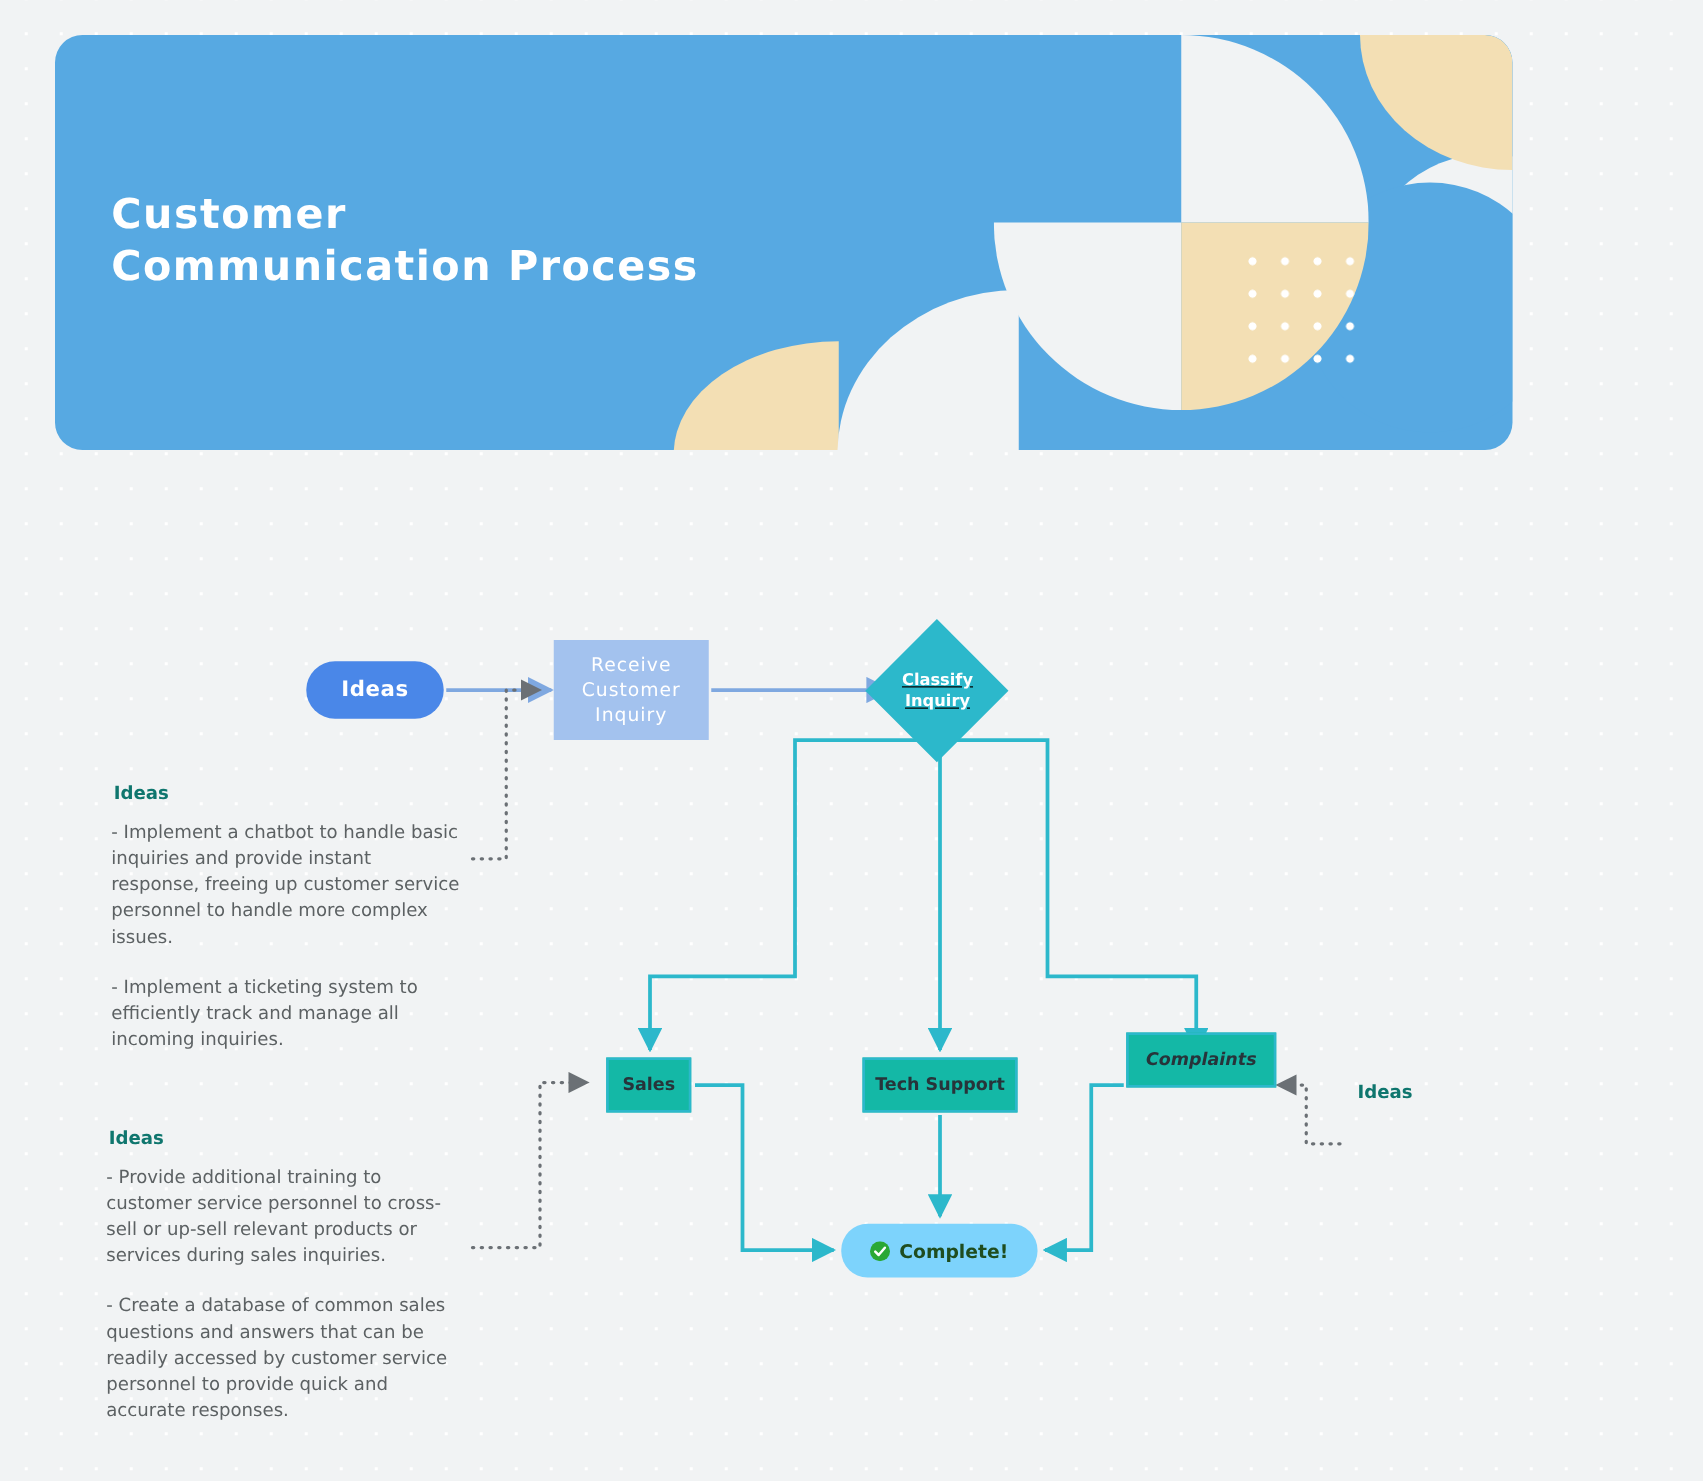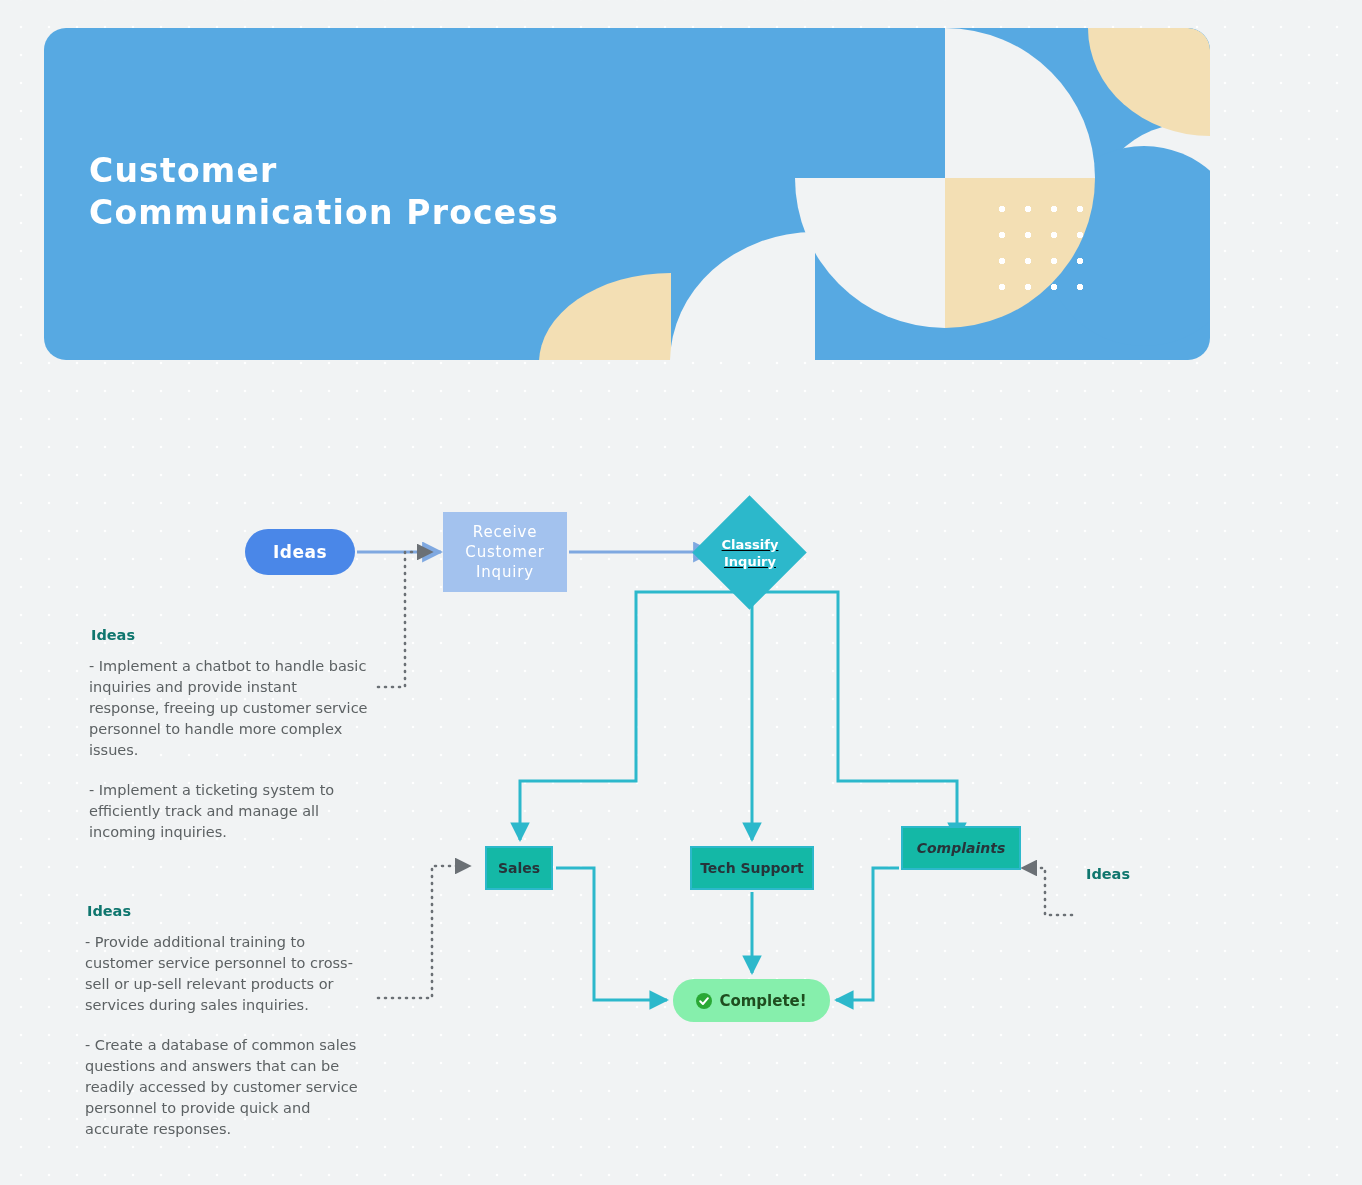--- a/index.html
+++ b/index.html
@@ -212,21 +212,21 @@
     height: 44px;
   }
   #node-sales       { left: 485px;  top: 846px; width: 68px; }
   #node-tech        { left: 690px;  top: 846px; width: 124px; justify-content: center; }
   #node-complaints  { left: 901px;  top: 826px; width: 120px; font-style: italic; }
 
   
   #node-complete {
     left: 673px; top: 979px;
     width: 157px; height: 43px;
-    background: #86efac;
+    background: #7dd3fc;
     border-radius: 21px;
     color: #1f4d1f;
     font-size: 15px;
     font-weight: bold;
     gap: 7px;
   }
   #node-complete .check-icon {
     display: inline-flex;
     width: 16px; height: 16px;
     flex: 0 0 16px;

